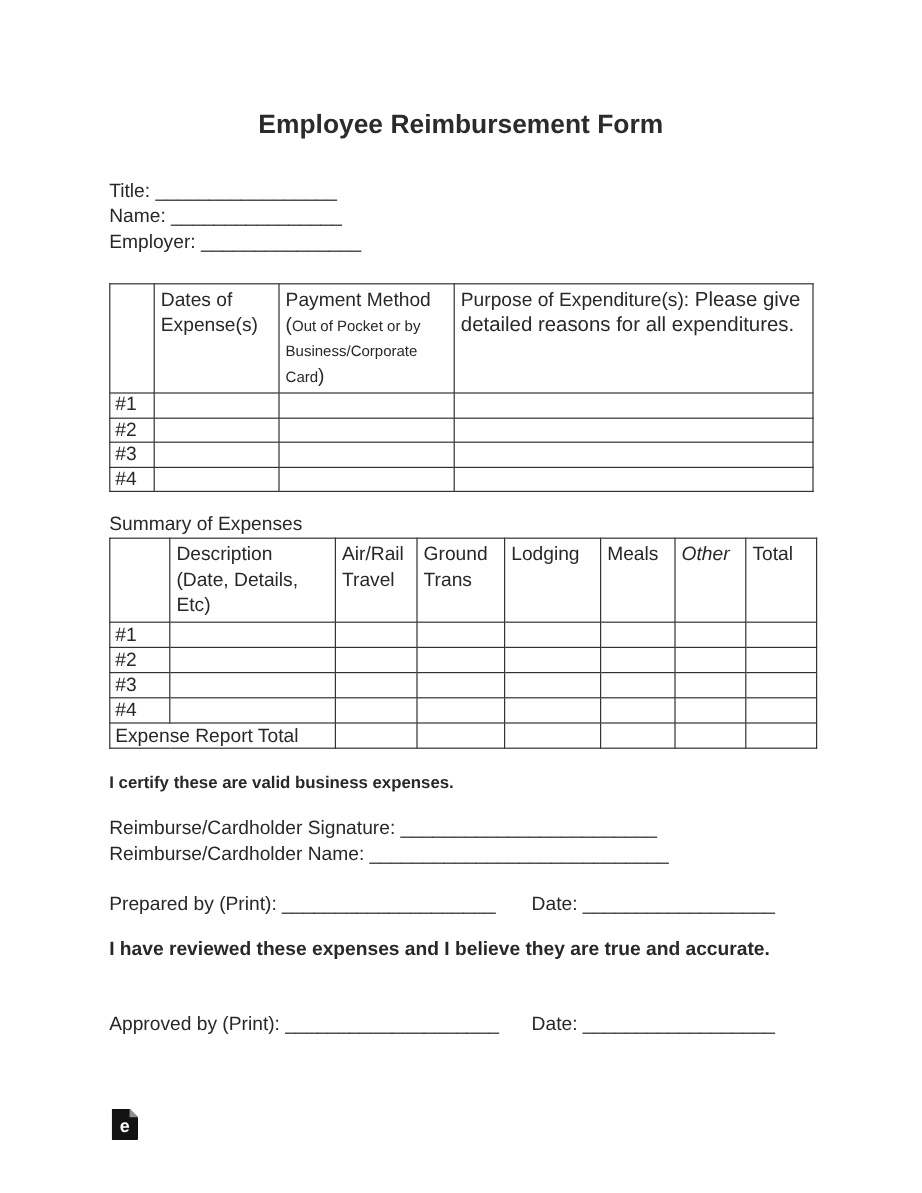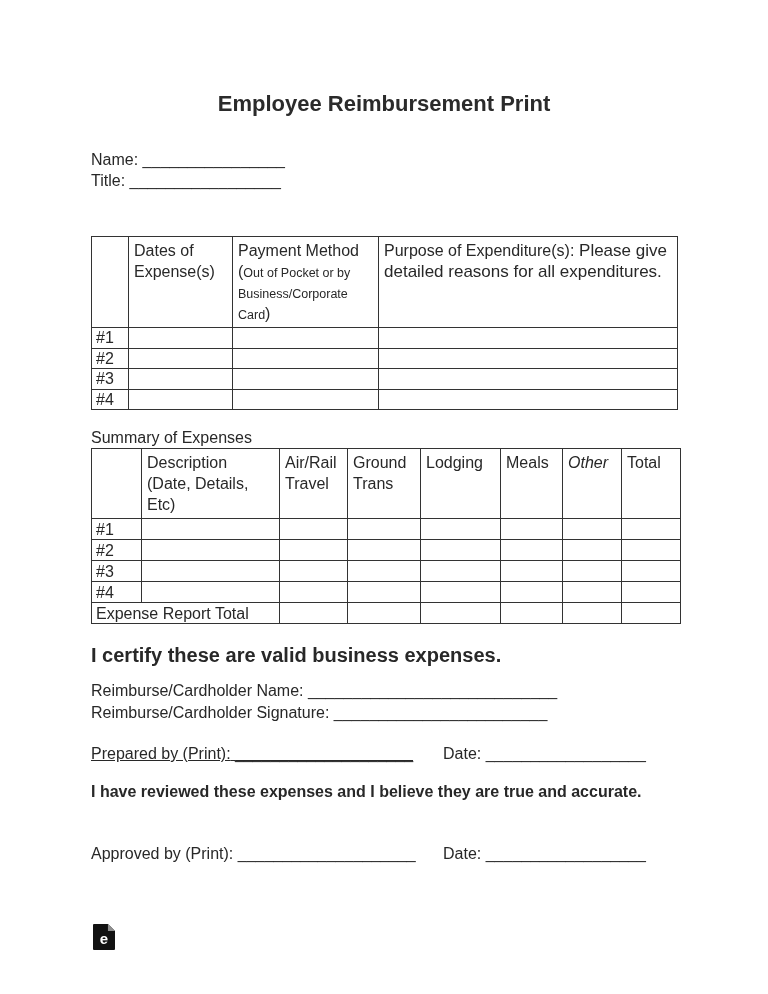--- a/index.html
+++ b/index.html
@@ -53,24 +53,24 @@
   .t2 tr.hdr { height: 64px; }
   .t2 tr.hdr td { vertical-align: top; padding: 3px 5px; line-height: 21px; }
   .t2 tr.body { height: 21px; }
 
   .sub-note { font-size: 12.5px; line-height: 16.5px; }
   .purpose-note { font-size: 17px; line-height: 17px; }
   .paren-big { font-size: 16px; }
 
   .summary-heading { top: 429px; left: 91px; font-size: 16px; }
 
-  .cert { top: 644px; left: 91px; font-size: 20px; font-weight: bold; }
+  .cert { top: 644px; left: 91px; font-size: 14px; font-weight: bold; }
   .sig-block { top: 680px; left: 91px; font-size: 16px; line-height: 21.5px; }
   .prepared-row, .approved-row { left: 91px; width: 586px; font-size: 16px; }
-  .prepared-row { top: 745px; text-decoration: underline; }
+  .prepared-row { top: 745px; }
   .approved-row { top: 845px; }
   .date-part { position: absolute; left: 352px; top: 0; white-space: nowrap; }
   .review { top: 782px; left: 91px; width: 580px; font-size: 16px; font-weight: bold; line-height: 20.5px; }
 
   .logo { top: 924px; left: 93px; width: 22px; height: 26px; }
   .logo-body {
     position: absolute; inset: 0; background: #121212;
     clip-path: polygon(0 0, 68% 0, 100% 27%, 100% 100%, 0 100%);
     border-radius: 1px;
   }
@@ -80,25 +80,26 @@
   }
   .logo-letter {
     position: absolute; left: 0; top: 6px; width: 100%;
     text-align: center; color: #ffffff;
     font-size: 15px; font-weight: bold; line-height: 17px;
   }
 </style>
 </head>
 <body>
 
-<h1 class="abs title">Employee Reimbursement Print</h1>
+<h1 class="abs title">Employee Reimbursement Form</h1>
 
 <div class="abs fields">
+  <div><span>Title:</span> <span class="fill-line">_________________</span></div>
   <div><span>Name:</span> <span class="fill-line">________________</span></div>
-  <div><span>Title:</span> <span class="fill-line">_________________</span></div>
+  <div><span>Employer:</span> <span class="fill-line">_______________</span></div>
 </div>
 
 <table class="abs t1">
   <tbody>
       <tr class="hdr">
     <td class="c0"></td>
     <td class="c1">Dates of Expense(s)</td>
     <td class="c2">
       <div>Payment Method</div>
       <div><span class="paren-big">(</span><span class="sub-note">Out of Pocket or by Business/Corporate Card</span><span class="paren-big">)</span></div>
@@ -194,22 +195,22 @@
     <td class="c5"></td>
     <td class="c6"></td>
     <td class="c7"></td>
   </tr>
 </tbody>
   </table>
 
 <div class="abs cert">I certify these are valid business expenses.</div>
 
 <div class="abs sig-block">
+  <div><span>Reimburse/Cardholder Signature:</span> <span class="fill-line">________________________</span></div>
   <div><span>Reimburse/Cardholder Name:</span> <span class="fill-line">____________________________</span></div>
-  <div><span>Reimburse/Cardholder Signature:</span> <span class="fill-line">________________________</span></div>
 </div>
 
 <div class="abs prepared-row">
   <span>Prepared by (Print):</span> <span class="fill-line">____________________</span>
   <span class="date-part"><span>Date:</span> <span class="fill-line">__________________</span></span>
 </div>
 
 <div class="abs review">I have reviewed these expenses and I believe they are true and accurate.</div>
 
 <div class="abs approved-row">

